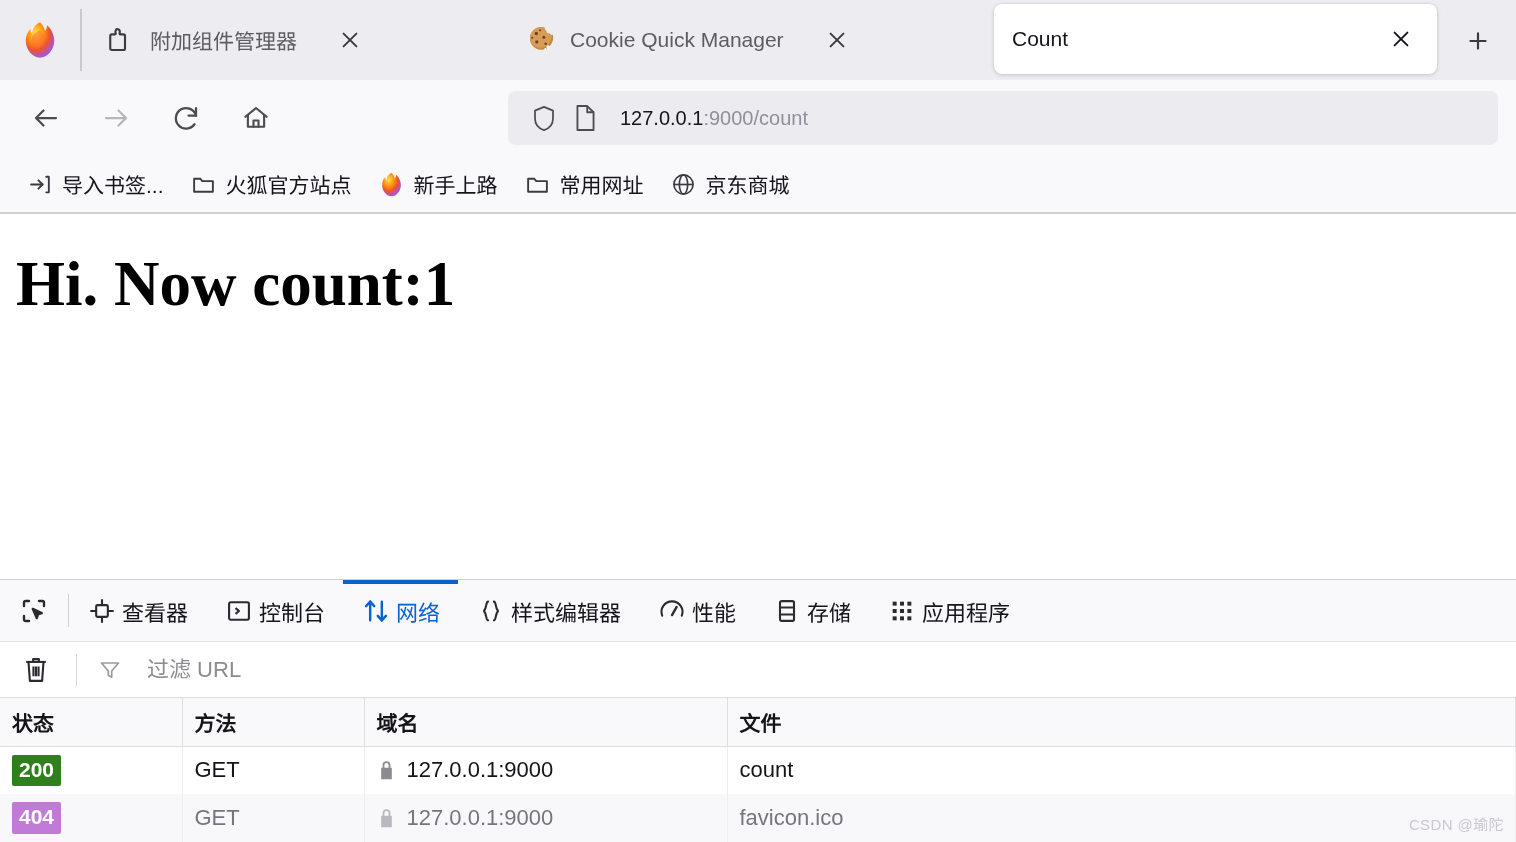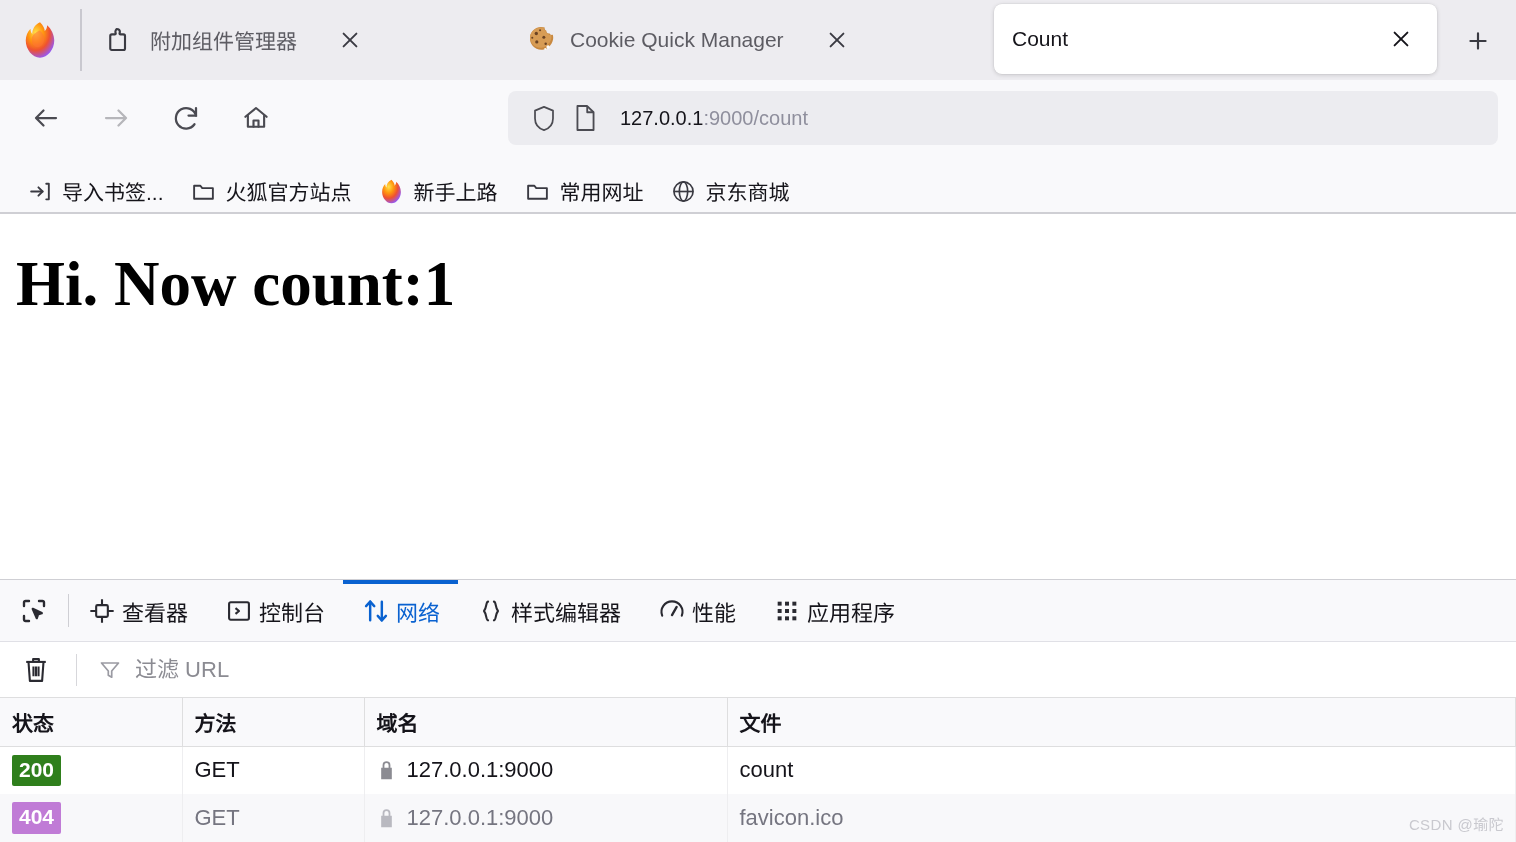--- a/index.html
+++ b/index.html
@@ -73,21 +73,21 @@
   }
   .urlbar .shield { width: 40px; height: 30px; display:flex; align-items:center; justify-content:center; flex: 0 0 40px; }
   .urlbar .shield svg { width: 26px; height: 29px; }
   .urlbar .pagedoc { width: 42px; height: 30px; display:flex; align-items:center; justify-content:center; flex: 0 0 42px; }
   .urlbar .pagedoc svg { width: 23px; height: 28px; }
   .urlbar .urltext { font-size: 20px; color: #15141a; margin-left: 14px; white-space: nowrap; }
   .urlbar .urltext .dim { color: #8f8f9d; }
 
   
   .bookmarks {
-    height: 56px; background: #f9f9fb; display: flex; align-items: flex-end;
+    height: 56px; background: #f9f9fb; display: flex; align-items: center;
     padding: 0 16px; gap: 0; border-bottom: 2px solid #cfcfd4; flex: 0 0 58px;
   }
   .bm { display: flex; align-items: center; gap: 8px; padding: 6px 10px; border-radius: 5px; margin-right: 6px; white-space: nowrap; }
   .bm .bmicon { width: 28px; height: 28px; display: flex; align-items: center; justify-content: center; flex: 0 0 28px; }
   .bm .bmicon svg { width: 25px; height: 25px; display:block; }
   .bm .bmlabel { font-size: 21px; color: #15141a; }
 
   
   .content { background: #ffffff; flex: 1; position: relative; overflow: hidden; }
   .content h1 {
@@ -124,21 +124,21 @@
 
   .dt-filterbar {
     height: 56px; display: flex; align-items: center; background: #ffffff;
     border-bottom: 1px solid #dededf; padding-left: 14px; gap: 0;
   }
   .dt-trash { width: 44px; height: 44px; display: flex; align-items: center; justify-content: center; flex: 0 0 44px; }
   .dt-trash svg { width: 28px; height: 30px; }
   .dt-fsep { width: 1px; height: 32px; background: #d7d7db; margin: 0 18px; flex: 0 0 1px; }
   .dt-funnel { width: 30px; height: 30px; display: flex; align-items: center; justify-content: center; flex: 0 0 30px; margin-right: 10px; }
   .dt-funnel svg { width: 24px; height: 24px; }
-  .dt-filter-input { border: none; outline: none; background: transparent; font-size: 22px; color: #15141a; flex: 1; font-family: inherit; }
+  .dt-filter-input { border: none; outline: none; background: transparent; font-size: 22px; color: #15141a; flex: 1; font-family: inherit; margin-left: 12px; }
   .dt-filter-input::placeholder { color: #8b8b92; }
 
   table.netlist { width: 100%; border-collapse: collapse; table-layout: fixed; background: #fff; }
   table.netlist thead th {
     height: 48px; background: #f9f9fb; color: #15141a; font-size: 21px; font-weight: bold;
     text-align: left; padding-left: 12px; border-right: 1px solid #dededf; border-bottom: 1px solid #dededf;
   }
   table.netlist tbody td {
     height: 48px; font-size: 22px; color: #15141a; padding-left: 12px;
     border-right: 1px solid #eeeef0; white-space: nowrap; overflow: hidden;
@@ -398,20 +398,29 @@
         <span class="dticon">
           <svg viewBox="0 0 24 24" fill="none" stroke="#2a2a31" stroke-width="1.8" stroke-linecap="round">
             <path d="M3.6 16a9 9 0 1116.8 0"></path>
               <path d="M12 15.5L16 8.5" stroke-width="2"></path>
           </svg>
         </span>
         <span>性能</span>
       </div>
 
 
+      <div class="dt-tab">
+        <span class="dticon">
+          <svg viewBox="0 0 24 24" fill="none" stroke="#2a2a31" stroke-width="1.8" stroke-linejoin="round">
+            <rect x="6" y="3.5" width="12" height="17" rx="1.4"></rect>
+              <path d="M6 9h12M6 15h12"></path>
+          </svg>
+        </span>
+        <span>存储</span>
+      </div>
 
 
       <div class="dt-tab">
         <span class="dticon">
           <svg viewBox="0 0 24 24" fill="#2a2a31">
             <rect x="4" y="4" width="3.4" height="3.4"></rect>
               <rect x="10.3" y="4" width="3.4" height="3.4"></rect>
               <rect x="16.6" y="4" width="3.4" height="3.4"></rect>
             <rect x="4" y="10.3" width="3.4" height="3.4"></rect>
               <rect x="10.3" y="10.3" width="3.4" height="3.4"></rect>

